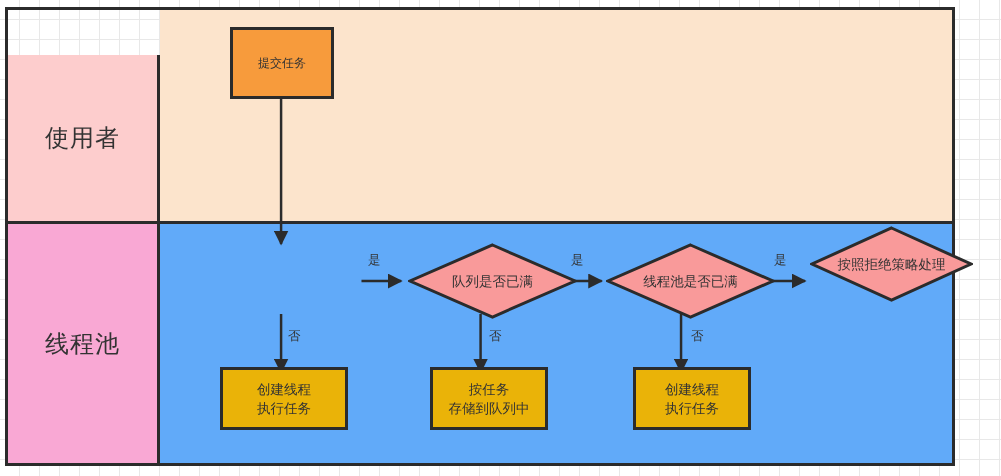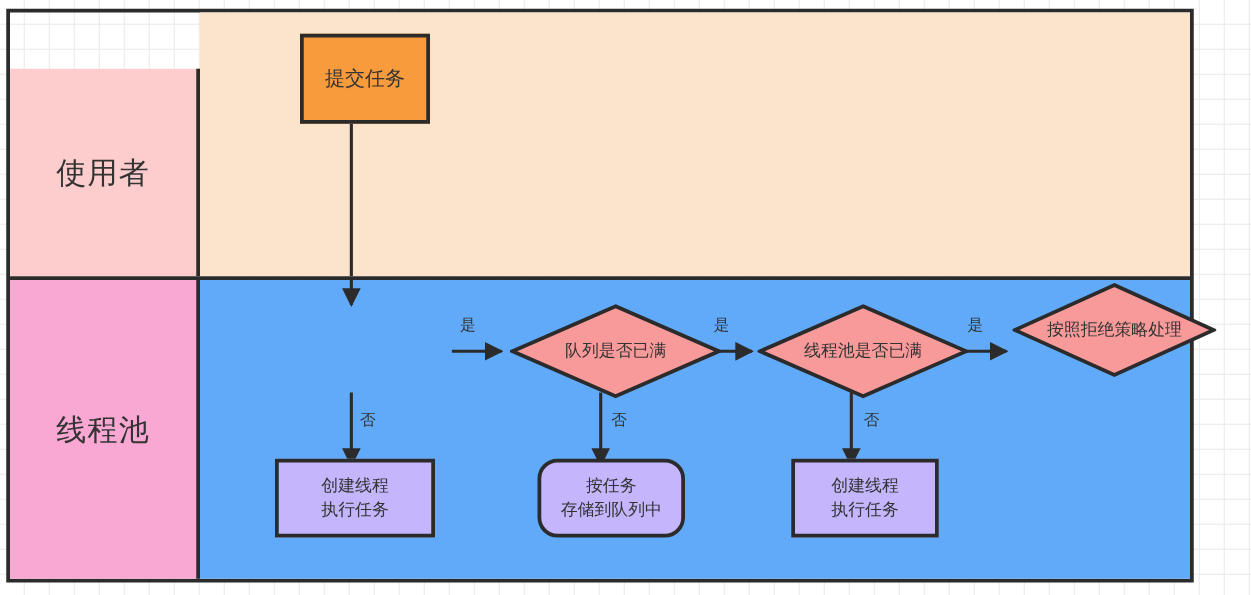--- a/index.html
+++ b/index.html
@@ -83,26 +83,25 @@
     text-align: center;
     color: #333333;
     font-size: 13.5px;
     line-height: 1.35;
     white-space: pre-line;
   }
 
   .node-start {
     background: #f79b3c;
     border: 3px solid #2b2b2b;
-    font-size: 16px;
-    margin-left: 10px;
+    font-size: 12px;
   }
 
   .node-rect {
-    background: #c4b5fd;
+    background: #eab308;
     border: 3px solid #2b2b2b;
   }
 
   
   .node-diamond { background: transparent; }
   .node-diamond svg {
     position: absolute;
     left: 0; top: 0;
     width: 100%; height: 100%;
     display: block;
@@ -205,21 +204,21 @@
           <polygon points="81.5,2 161,38 81.5,74 2,38" fill="#f99a9a" stroke="#2b2b2b" stroke-width="3"></polygon>
         </svg>
         <span class="dlabel">按照拒绝策略处理</span>
       </div>
 
       <div class="node node-rect" style="left:60px; top:143px; width:128px; height:63px;">
         <span>创建线程
 执行任务</span>
       </div>
 
-      <div class="node node-rect" style="left:270px; top:143px; width:118px; height:63px;border-radius:16px;">
+      <div class="node node-rect" style="left:270px; top:143px; width:118px; height:63px;">
         <span>按任务
 存储到队列中</span>
       </div>
 
       <div class="node node-rect" style="left:473px; top:143px; width:118px; height:63px;">
         <span>创建线程
 执行任务</span>
       </div>
 
     </div>

